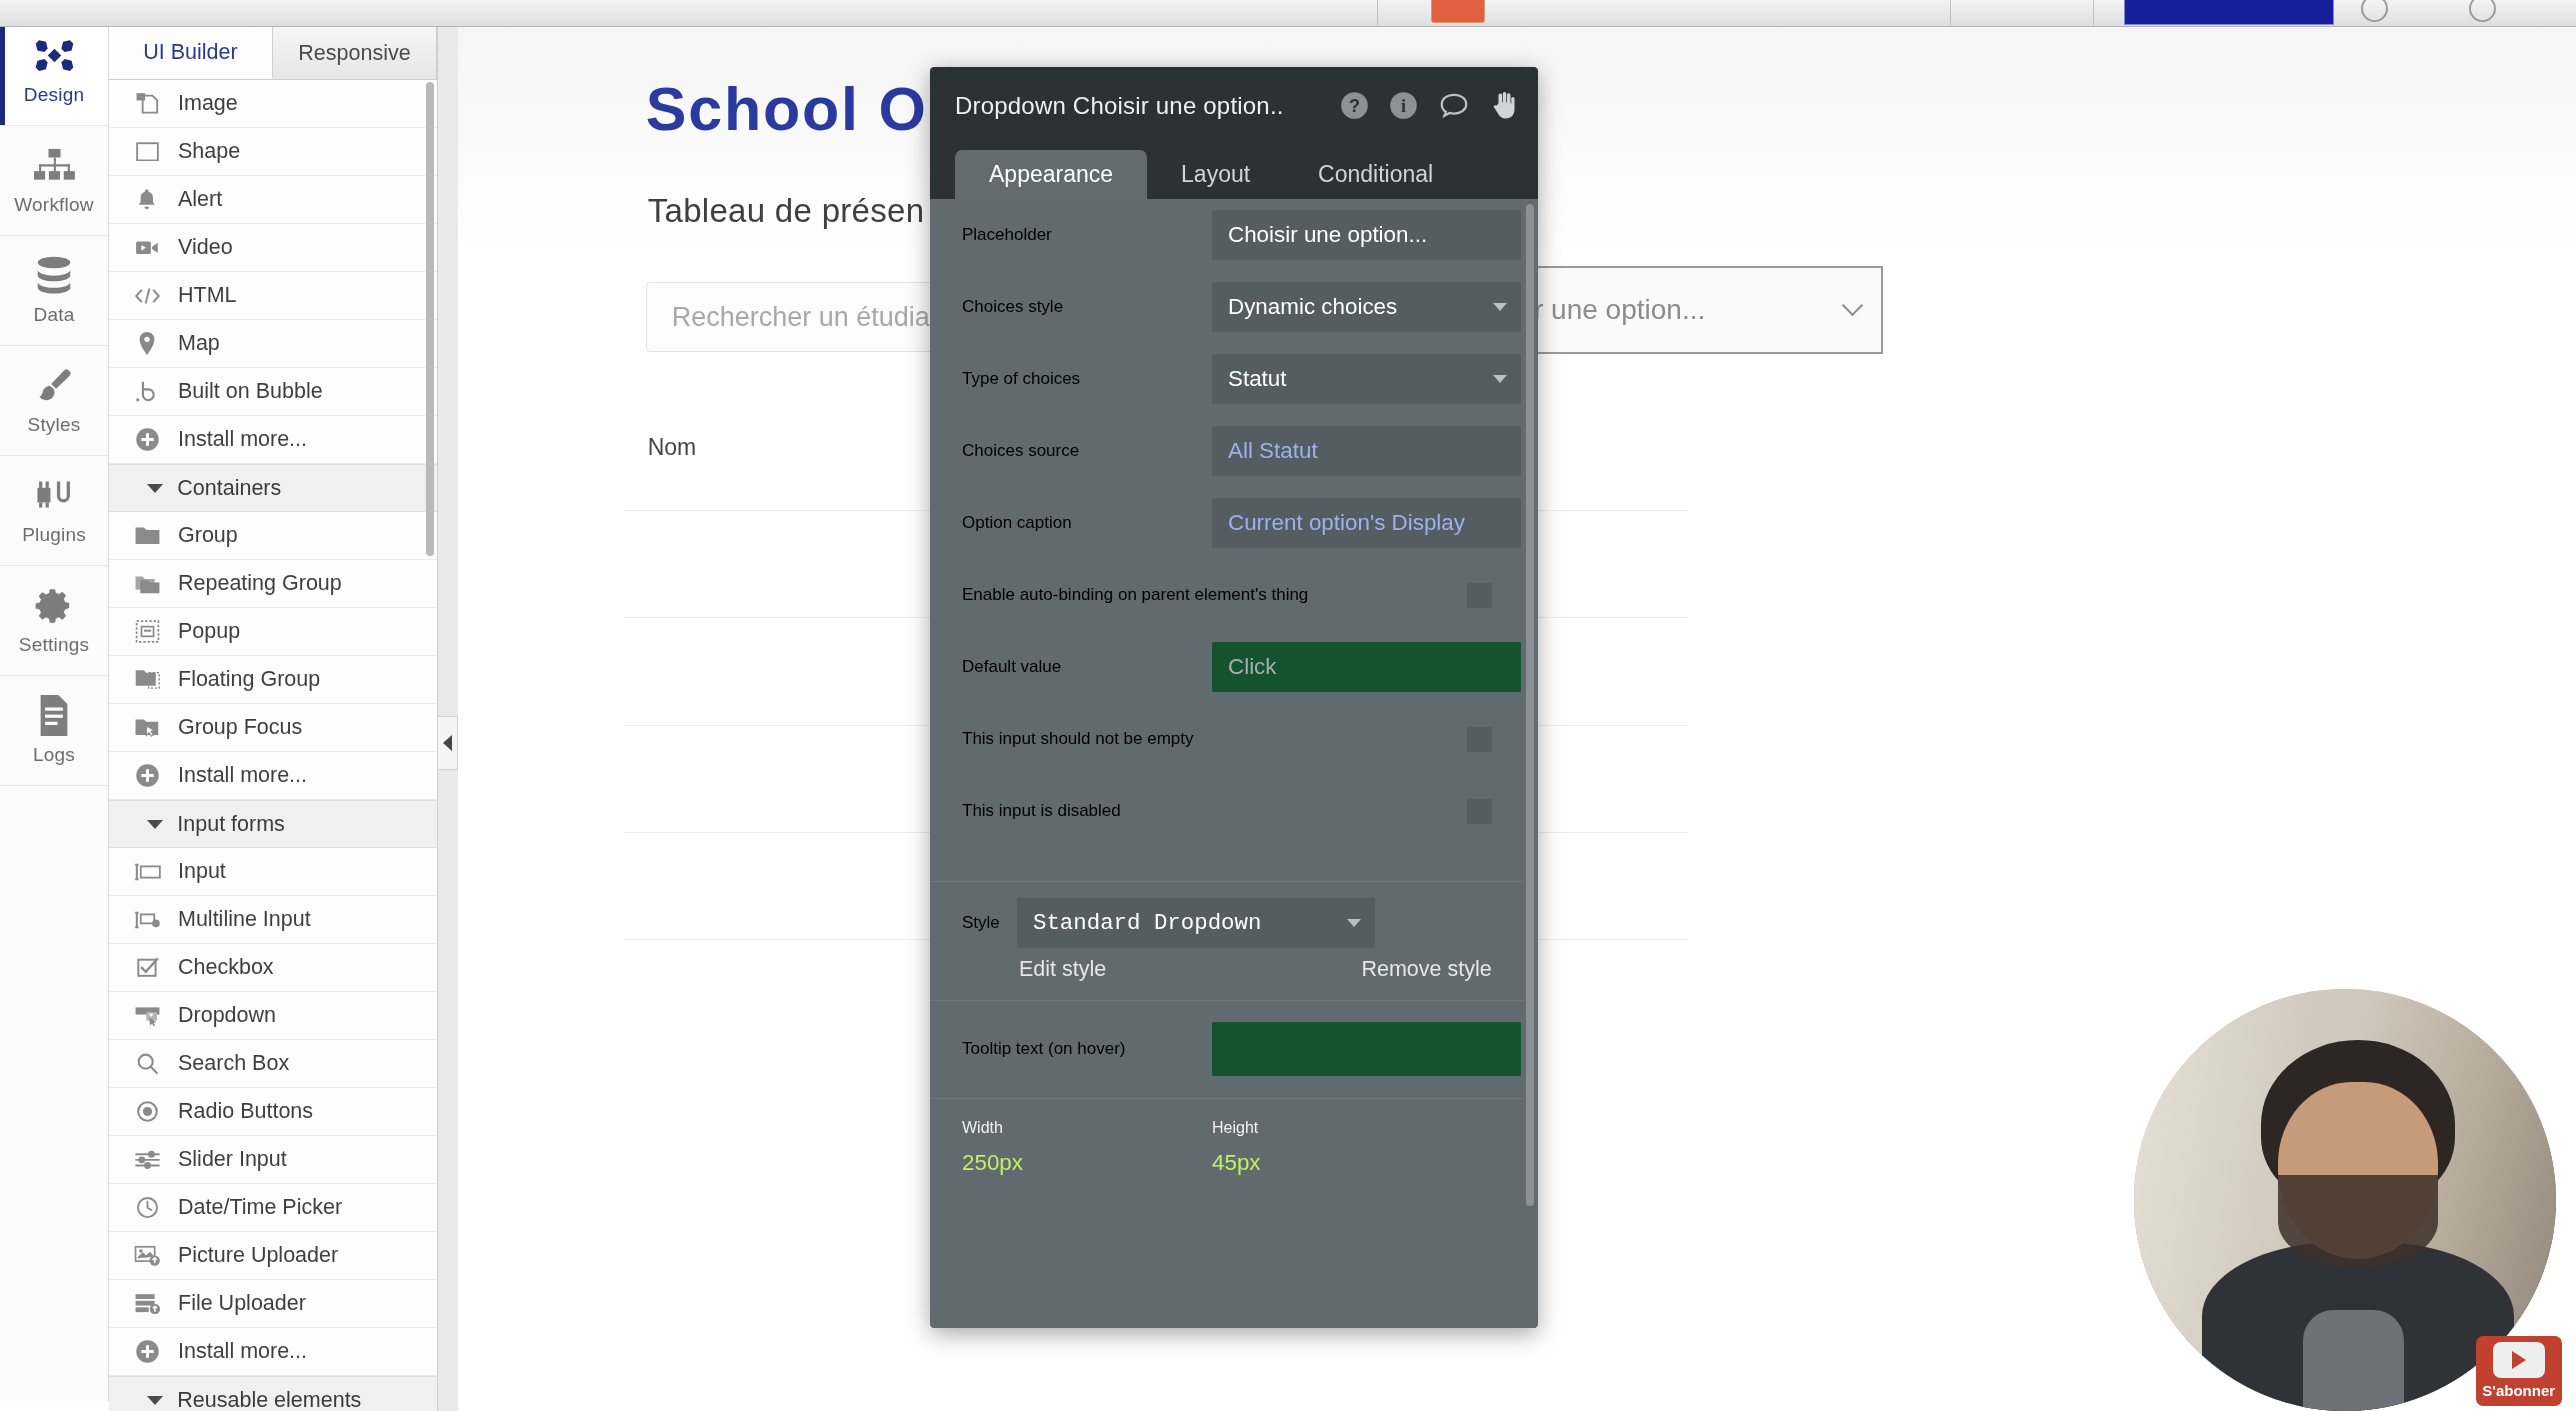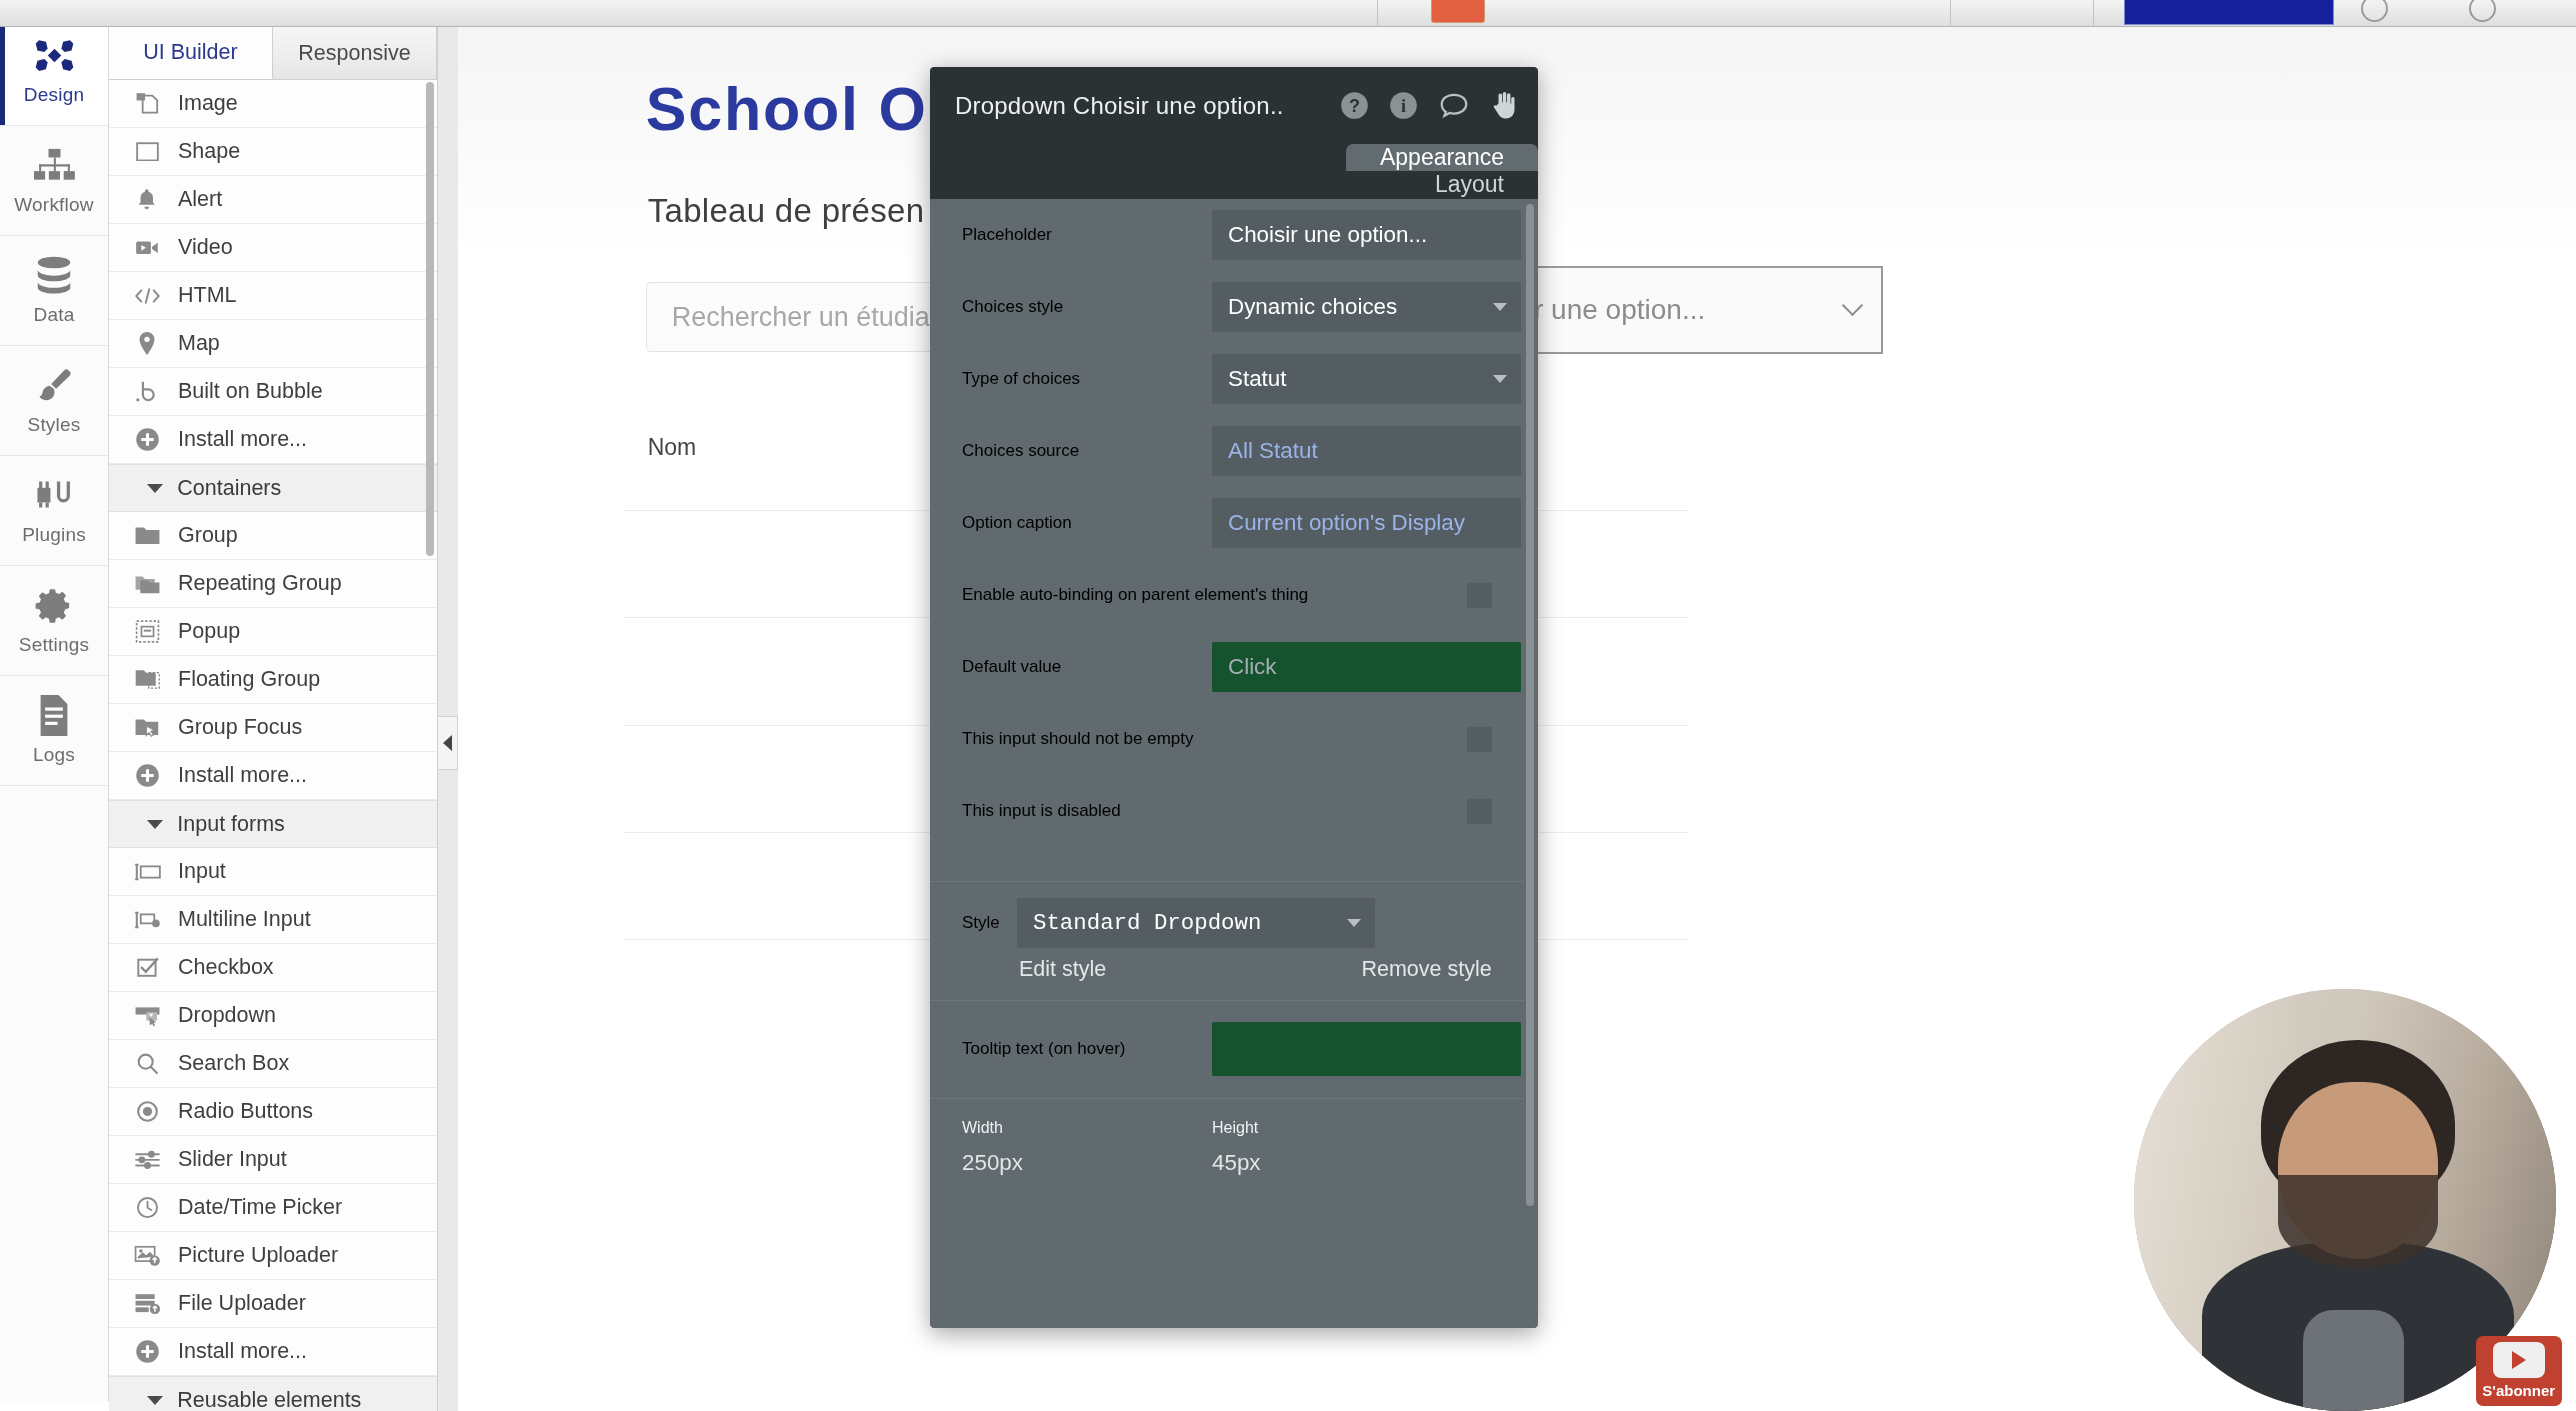--- a/index.html
+++ b/index.html
@@ -160,21 +160,21 @@
   }
   .prop-head {
     height: 77px; background: #2b3234;
     display:flex; align-items:center; justify-content:space-between;
     padding: 0 19.7px 0 25px;
   }
   .prop-title { font-size: 24px; color:#eef0f0; letter-spacing:0.2px; }
   .prop-head-icons { display:flex; align-items:center; gap: 19.7px; }
   .hicon { width: 30px; height: 30px; display:flex; align-items:center; justify-content:center; }
 
-  .prop-tabs { height: 55px; background:#2b3234; display:flex; align-items:flex-end; padding-left: 25px; gap: 0; flex-direction: column; }
+  .prop-tabs { height: 55px; background:#2b3234; display:flex; align-items:flex-end; padding-left: 25px; gap: 0; }
   .prop-tab {
     height: 49px; padding: 0 34px;
     display:flex; align-items:center; font-size: 23px; color:#cfd4d5;
     border-radius: 7.2px 7.2px 0 0;
   }
   .prop-tab.active { background:#626b6f; color:#ffffff; }
 
   .prop-body { position:relative; height: 1129px; background:#616a6e; }
   .prop-scrollarea { position:absolute; inset: 0 14.3px 0 0; }
   .prop-scrollbar { position:absolute; right: 3.6px; top: 5.4px; width: 8px; height: 1002px; background:#8b9296; border-radius:4.5px; }
@@ -206,21 +206,21 @@
   .style-row { display:flex; align-items:center; height: 64px; padding-left: 32px; }
   .style-row .pr-label { width: 55px; }
   .style-field { width: 358px; font-family: Liberation Mono, monospace; }
   .style-links {
     display:flex; justify-content:space-between;
     padding: 1.8px 32px 12.5px 89px; font-size: 21.5px; color:#e4e7e8;
   }
   .wh { display:flex; padding: 19.7px 0 7.2px 32px; }
   .wh-col { width: 250px; }
   .wh-col .k { font-size: 16px; color:#f1f3f3; margin-bottom: 13px; }
-  .wh-col .v { font-size: 22.4px; color:#e5e5e5; }
+  .wh-col .v { font-size: 22.4px; color:#bef264; }
 
   
   .cam {
     position:absolute; right: 19.7px; bottom: 0px; width: 422px; height: 422px;
     border-radius: 50%; overflow:hidden; z-index: 70;
     background: linear-gradient(160deg,#cfc6bb 0%, #b9ada0 38%, #6f6257 60%, #3a3a3c 100%);
   }
   .cam .wall { position:absolute; inset:0; background: linear-gradient(105deg,#d9d2c8 0%,#cfc7bb 45%,#b7ab9d 70%,#8d8377 100%); }
   .cam .door { position:absolute; left:0; top:0; width:38%; height:100%; background: linear-gradient(100deg,#e6e0d6,#cdc4b7); }
   .cam .hair { position:absolute; left:30%; top:12%; width:46%; height:40%; background:#2e2622; border-radius:50% 50% 42% 42%; }

